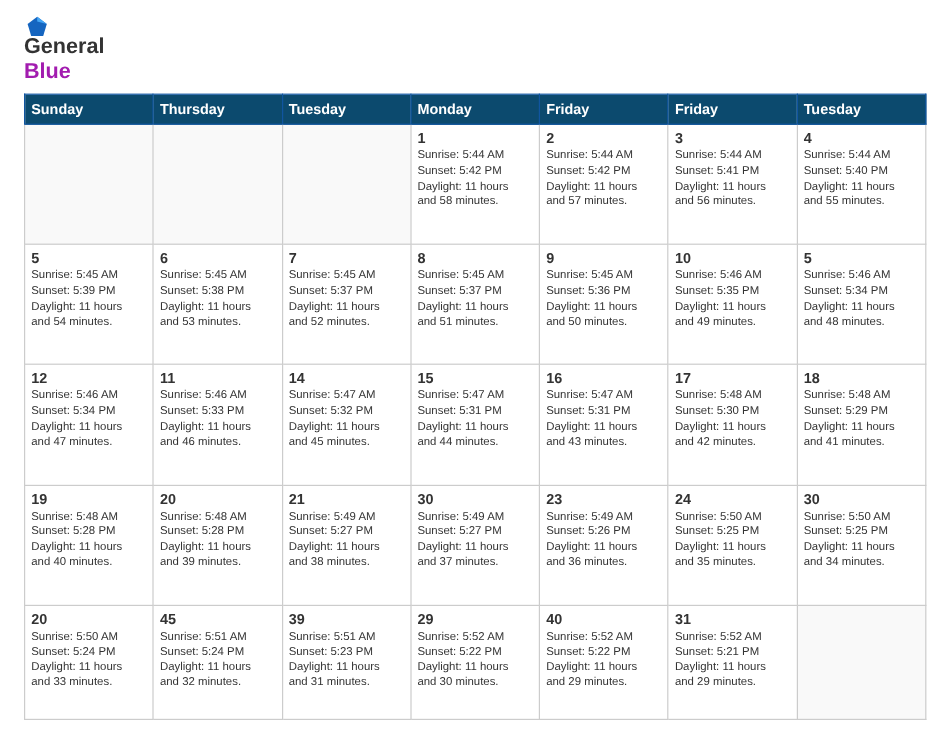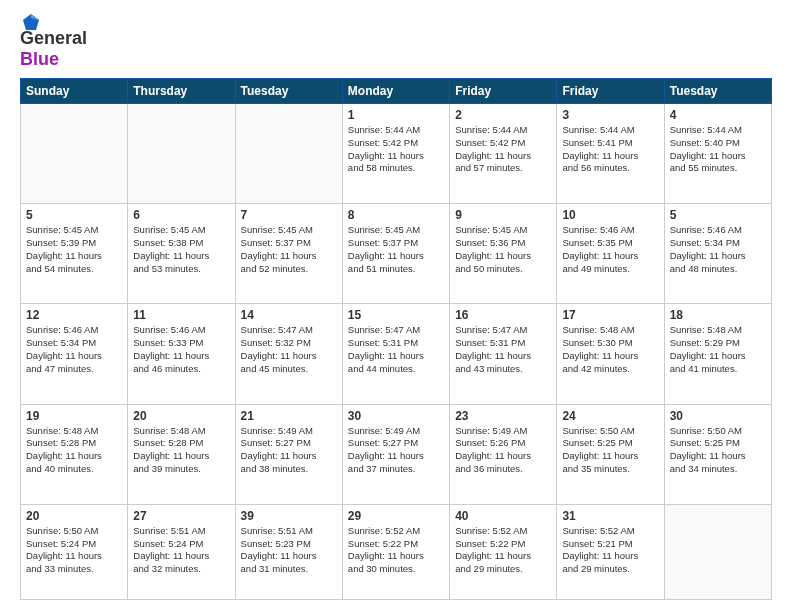--- a/index.html
+++ b/index.html
@@ -242,21 +242,21 @@
             <span class="day-number">30</span>
             <div class="cell-detail">Sunrise: 5:50 AM<br>Sunset: 5:25 PM<br>Daylight: 11 hours<br>and 34 minutes.</div>
           </td>
         </tr>
         <tr class="last-row">
           <td>
             <span class="day-number">20</span>
             <div class="cell-detail">Sunrise: 5:50 AM<br>Sunset: 5:24 PM<br>Daylight: 11 hours<br>and 33 minutes.</div>
           </td>
           <td>
-            <span class="day-number">27</span>
+            <span class="day-number">45</span>
             <div class="cell-detail">Sunrise: 5:51 AM<br>Sunset: 5:24 PM<br>Daylight: 11 hours<br>and 32 minutes.</div>
           </td>
           <td>
             <span class="day-number">39</span>
             <div class="cell-detail">Sunrise: 5:51 AM<br>Sunset: 5:23 PM<br>Daylight: 11 hours<br>and 31 minutes.</div>
           </td>
           <td>
             <span class="day-number">29</span>
             <div class="cell-detail">Sunrise: 5:52 AM<br>Sunset: 5:22 PM<br>Daylight: 11 hours<br>and 30 minutes.</div>
           </td>

